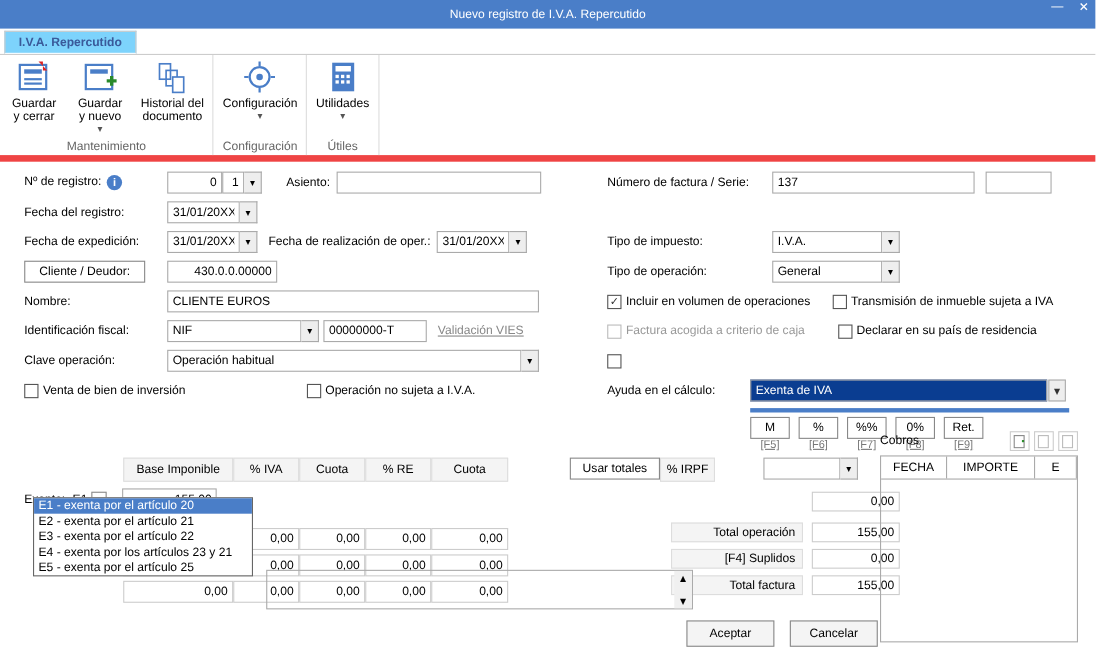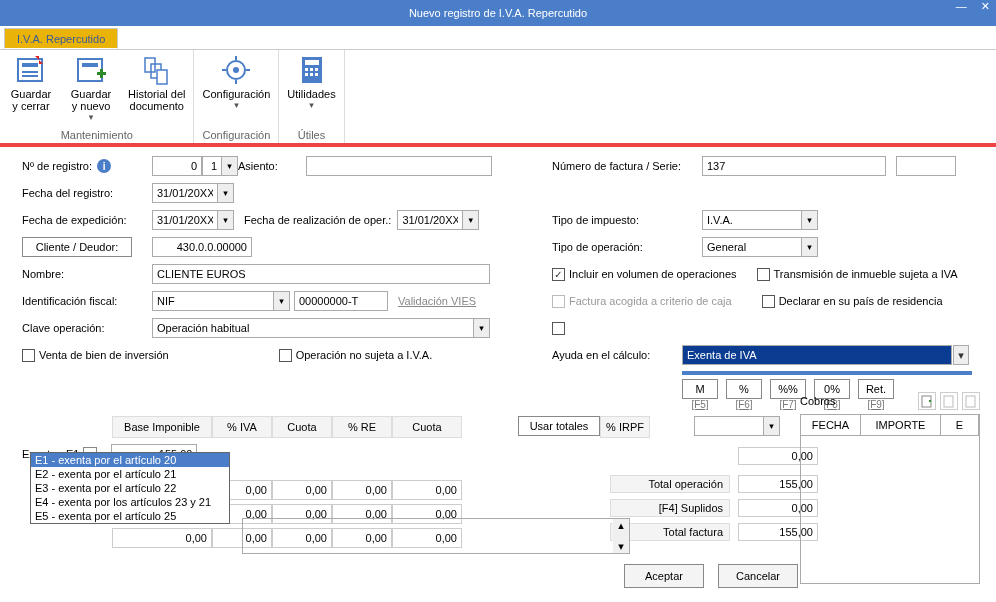--- a/index.html
+++ b/index.html
@@ -1,22 +1,22 @@
 <!DOCTYPE html>
 <html><head>
 <meta charset="utf-8">
 <style>
 * { box-sizing: border-box; margin: 0; padding: 0; font-family: "Segoe UI", Tahoma, sans-serif; font-size: 11px; }
 body { background: #fff; width: 996px; height: 602px; overflow: hidden; position: relative; }
 .titlebar { background: #4a7ec8; color: #fff; height: 26px; display: flex; align-items: center; justify-content: center; position: relative; }
 .titlebar .controls { position: absolute; right: 6px; top: 0; display: flex; gap: 14px; font-size: 15px; }
 .titlebar .controls span { cursor: pointer; }
 .tabstrip { background: #fff; border-bottom: 1px solid #ccc; height: 24px; display: flex; }
-.tabstrip .tab { background: #eab308; border: 1px solid #ccc; border-bottom: 1px solid #fff; padding: 4px 12px; margin-left: 4px; margin-top: 2px; font-size: 11px; color: #3a5a9a; cursor: pointer; }
-.ribbon { background: #fff; border-bottom: 4px solid #ef4444; height: 97px; display: flex; }
+.tabstrip .tab { background: #7dd3fc; border: 1px solid #ccc; border-bottom: 1px solid #fff; padding: 4px 12px; margin-left: 4px; margin-top: 2px; font-size: 11px; color: #3a5a9a; cursor: pointer; font-weight: bold; }
+.ribbon { background: #fff; border-bottom: 6px solid #ef4444; height: 97px; display: flex; }
 .ribbon-group { border-right: 1px solid #ddd; display: flex; flex-direction: column; justify-content: space-between; padding: 2px 6px 0; }
 .ribbon-group .buttons { display: flex; gap: 10px; }
 .ribbon-btn { display: flex; flex-direction: column; align-items: center; cursor: pointer; padding: 2px; min-width: 50px; }
 .ribbon-btn .icon { width: 32px; height: 32px; display: flex; align-items: center; justify-content: center; }
 .ribbon-btn .label { text-align: center; line-height: 1.1; margin-top: 2px; }
 .ribbon-btn .arrow { font-size: 9px; color: #555; }
 .ribbon-group-label { text-align: center; color: #666; font-size: 11px; padding: 2px 0; }
 .form-area { padding: 8px 20px 0 22px; }
 .cols { display: flex; gap: 20px; }
 .left-col { width: 510px; }
@@ -183,21 +183,21 @@
 <div class="form-area">
   <div class="cols">
     <div class="left-col">
       <div class="row">
         <span class="lbl"><span>Nº de registro:</span> <span class="info-icon">i</span></span>
         <input type="text" class="right" style="width: 50px;" value="0">
         <div class="dd">
             <input type="text" style="width: 20px;" class="right" value="1">
             <span class="btn">▾</span>
           </div>
-        <span style="width:62px;text-align:left;margin-right:6px">Asiento:</span>
+        <span style="width:62px;text-align:right;margin-right:6px">Asiento:</span>
         <input type="text" style="width: 186px;">
       </div>
       <div class="row">
         <span class="lbl">Fecha del registro:</span>
         <div class="dd">
             <input type="text" style="width: 66px;" value="31/01/20XX">
             <span class="btn">▾</span>
           </div>
       </div>
       <div class="row">

